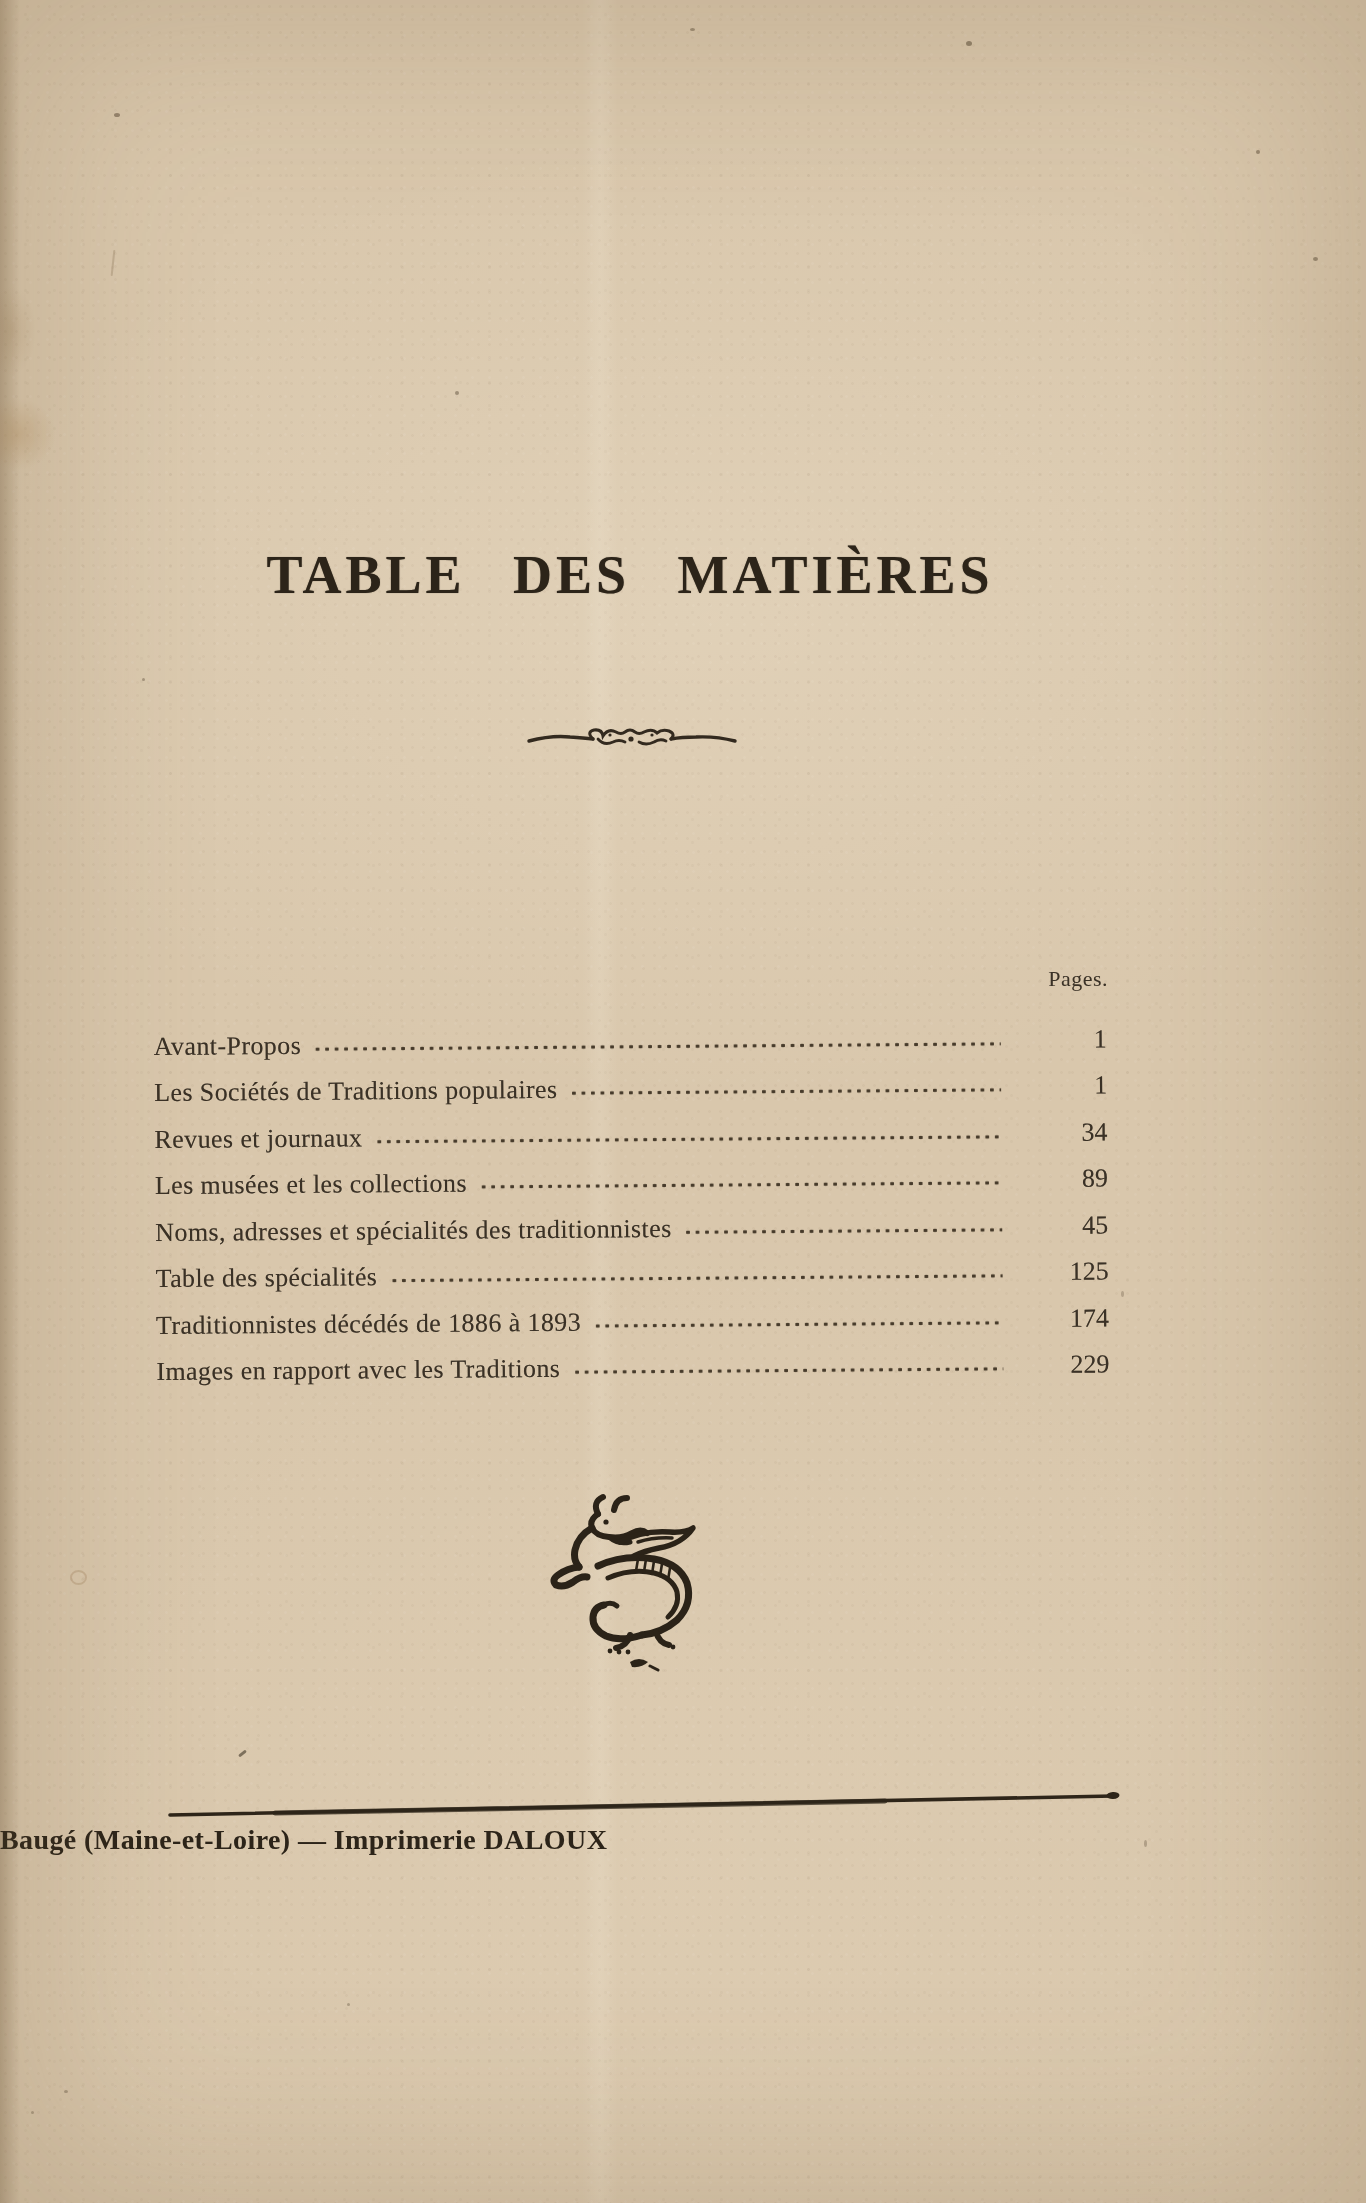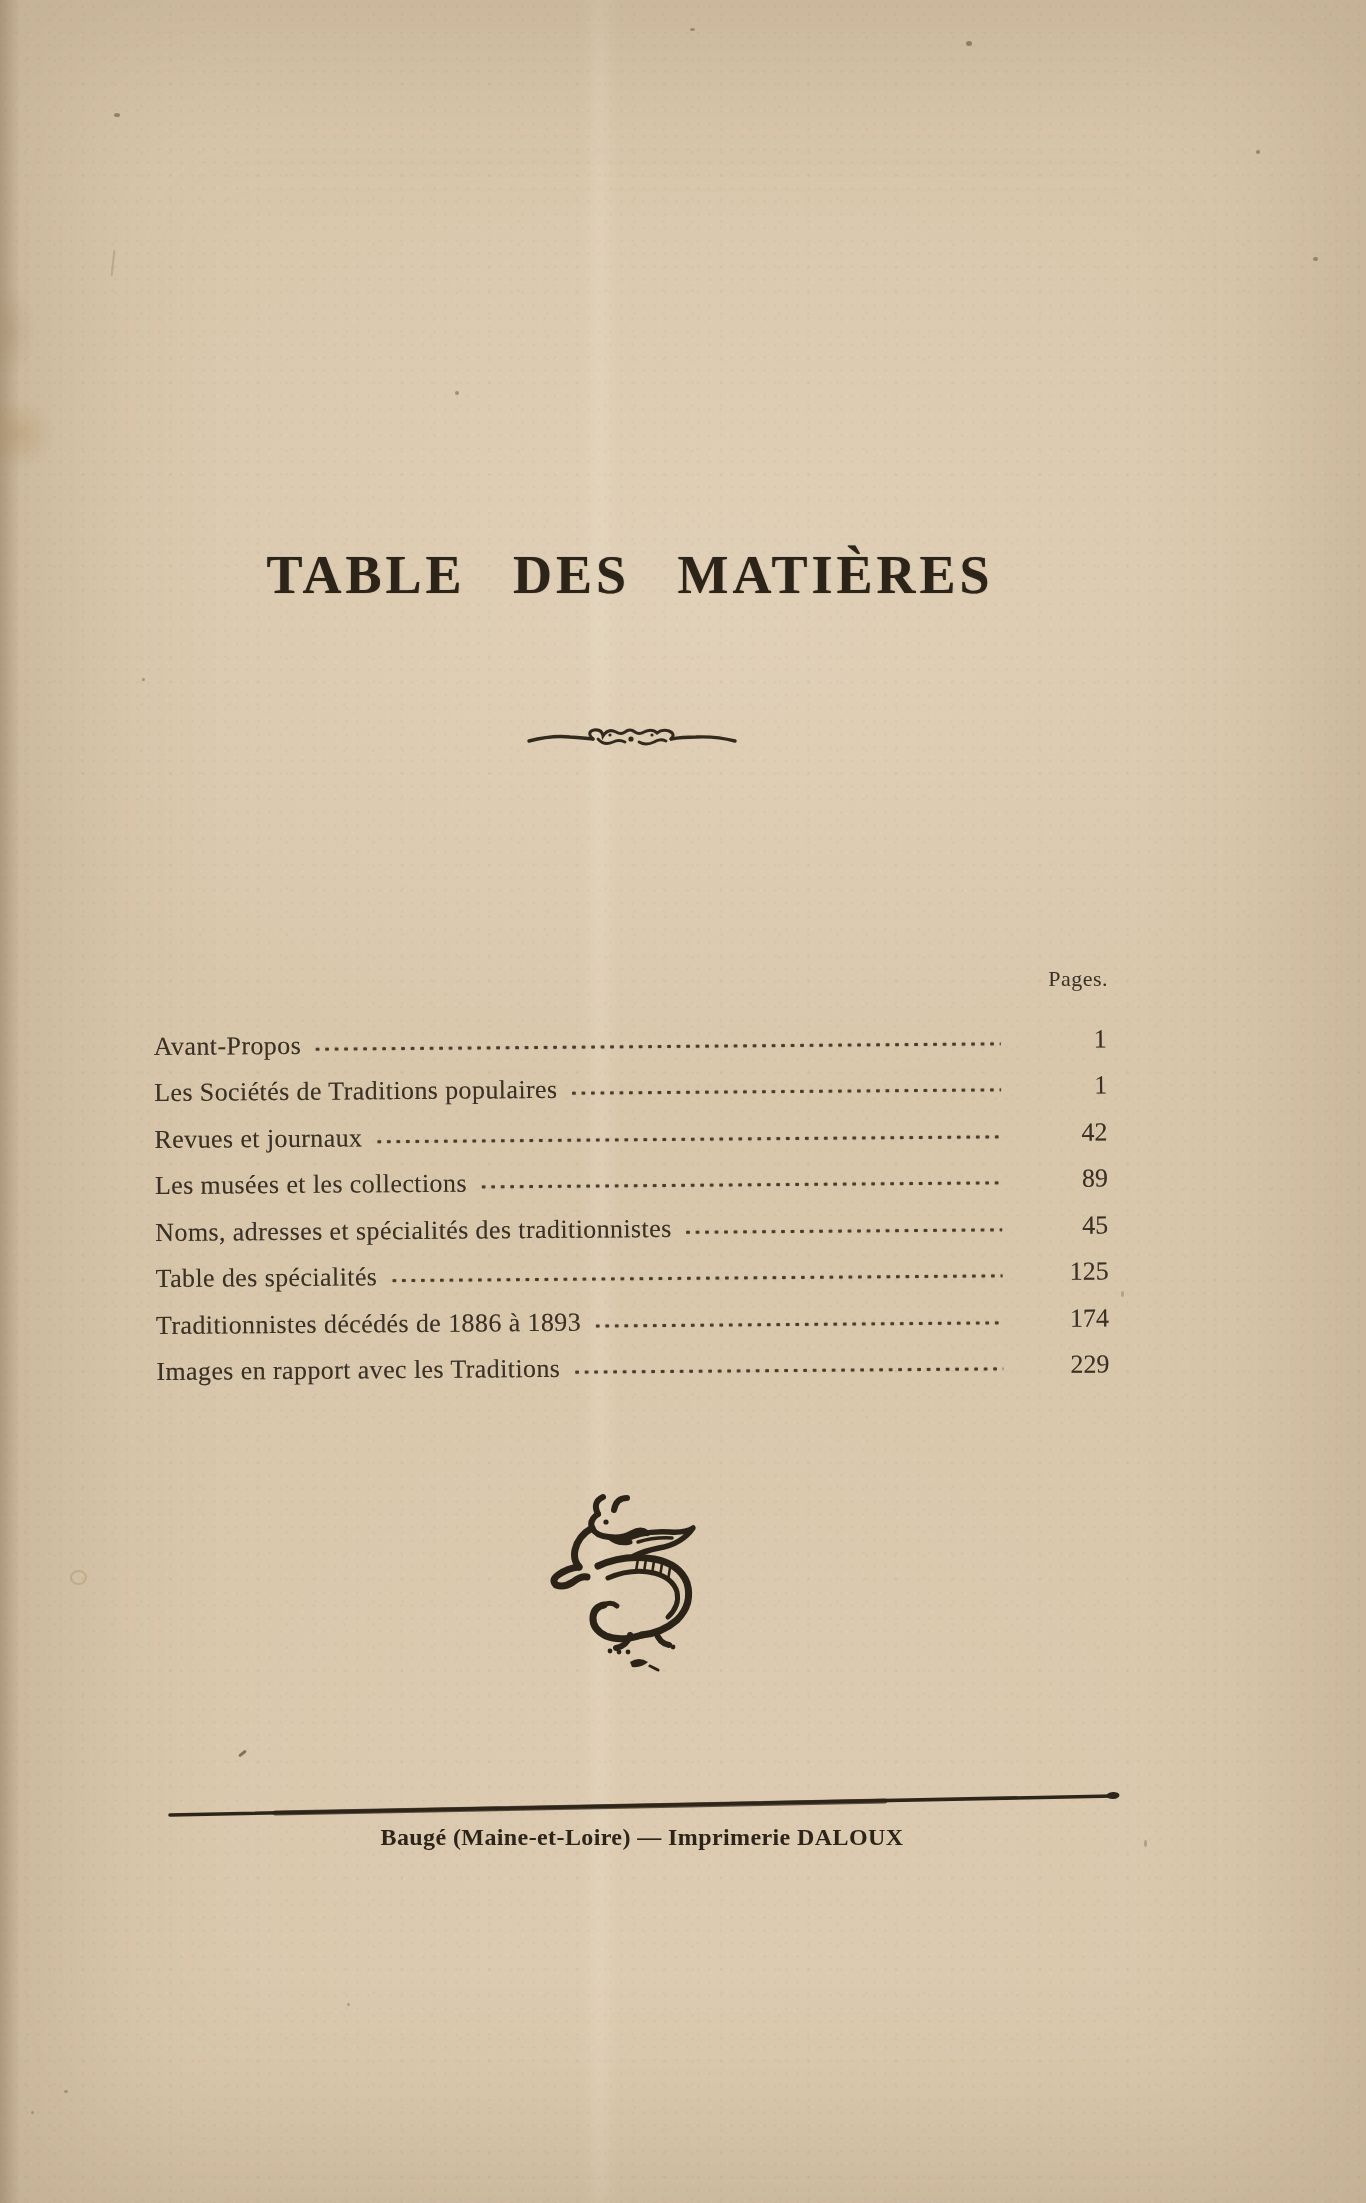--- a/index.html
+++ b/index.html
@@ -106,22 +106,21 @@
     width:78px;text-align:right;font-size:26px;
     color:var(--ink);white-space:nowrap;
     text-shadow:0 0 .6px rgba(58,49,38,.4);
   }
 
   .dragon{position:absolute;left:546px;top:1490px;}
 
   .footer-rule{position:absolute;left:165px;top:1782px;}
   .imprint{
     position:absolute;left:0;top:1824px;width:1284px;
-    text-align:center;
-    font-size:24px;font-weight:700;letter-spacing:.4px;
+    font-size:28px;font-weight:700;letter-spacing:.4px;
     color:var(--ink-dark);
   }
 </style>
 </head>
 <body>
 
 <div class="page">
 
   <div class="grain"></div>
   <div class="edge-left"></div>
@@ -169,21 +168,21 @@
         <span class="toc-page">1</span>
       </div>
       <div class="toc-row">
         <span class="toc-label">Les Sociétés de Traditions populaires</span>
         <span class="leader"></span>
         <span class="toc-page">1</span>
       </div>
       <div class="toc-row">
         <span class="toc-label">Revues et journaux</span>
         <span class="leader"></span>
-        <span class="toc-page">42</span>
+        <span class="toc-page">34</span>
       </div>
       <div class="toc-row">
         <span class="toc-label">Les musées et les collections</span>
         <span class="leader"></span>
         <span class="toc-page">89</span>
       </div>
       <div class="toc-row">
         <span class="toc-label">Noms, adresses et spécialités des traditionnistes</span>
         <span class="leader"></span>
         <span class="toc-page">45</span>

